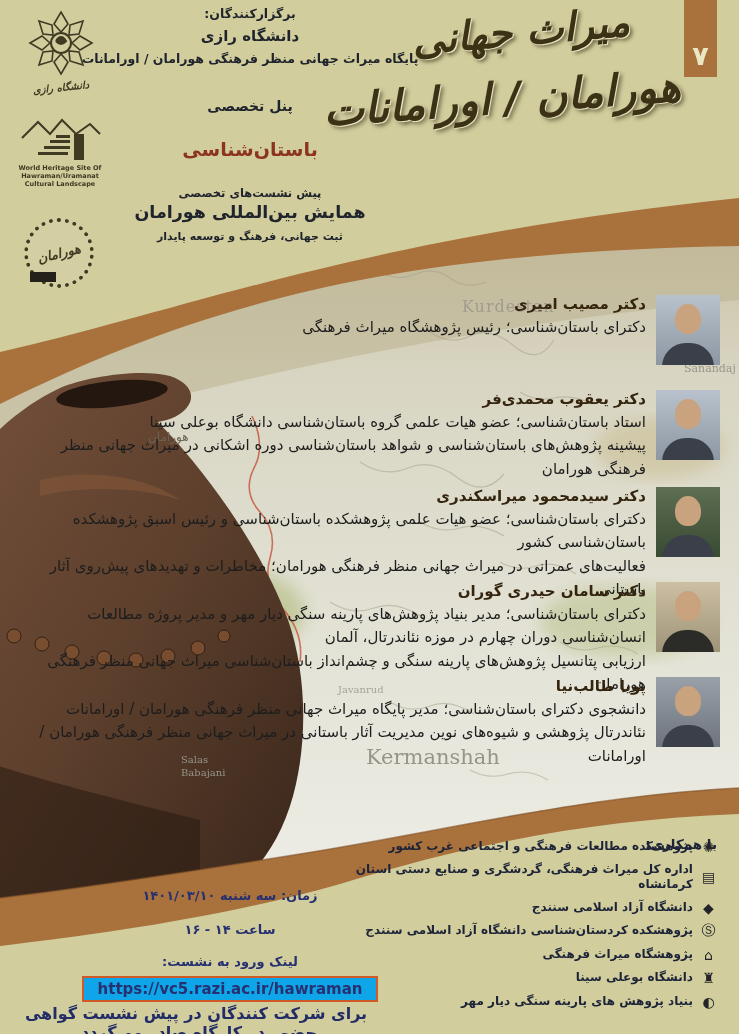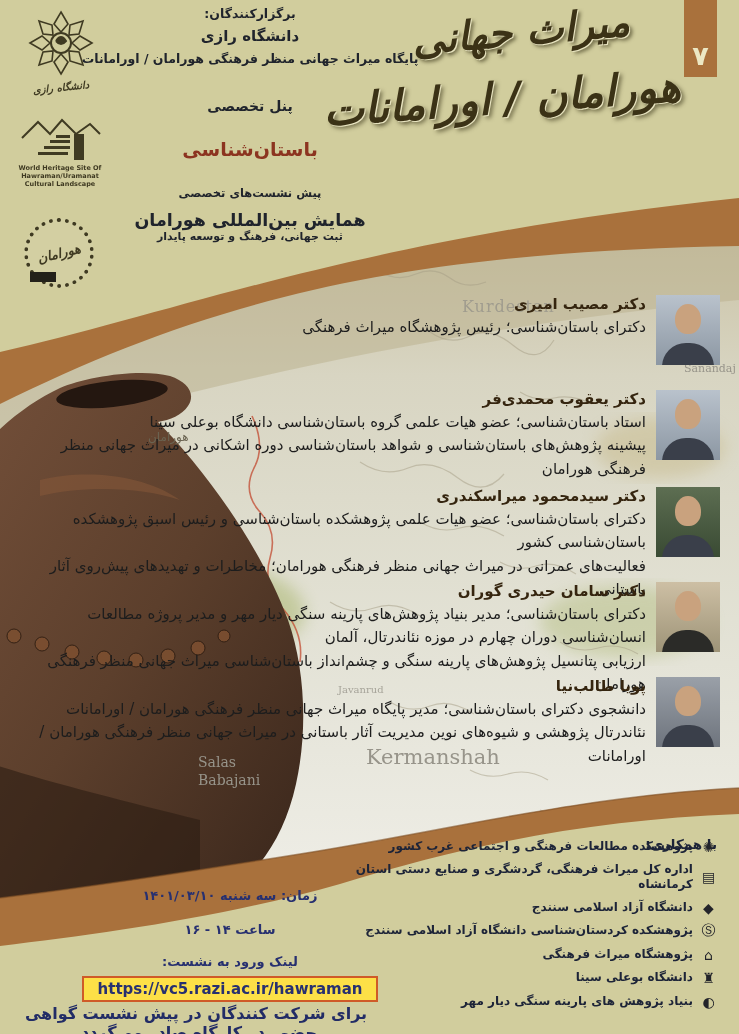--- a/index.html
+++ b/index.html
@@ -20,21 +20,21 @@
     text-shadow:1px 1px 0 #e8e4c0,3px 3px 4px rgba(40,35,10,.55);white-space:nowrap;}
   
   .hdr{left:70px;top:6px;width:360px;text-align:center;direction:rtl;color:#20242c;}
   .hdr div{position:absolute;width:100%;}
   .h-org{top:0;font-size:12.5px;font-weight:bold;}
   .h-uni{top:21px;font-size:15px;font-weight:bold;}
   .h-base{top:45px;font-size:12.5px;font-weight:bold;white-space:nowrap;}
   .h-panel{top:92px;font-size:14px;font-weight:bold;}
   .h-topic{top:132px;font-size:19px;font-weight:bold;color:#8c3420;}
   .h-pre{top:180px;font-size:11.5px;font-weight:bold;}
-  .h-conf{top:196px;font-size:17.5px;font-weight:bold;margin-top:8px;}
+  .h-conf{top:196px;font-size:17.5px;font-weight:bold;}
   .h-sub{top:224px;font-size:11px;font-weight:bold;}
   
   .logo{color:#3f3a22;text-align:center;}
   .logo-razi{left:22px;top:8px;width:78px;}
   .logo-razi .cap{font-size:10px;font-style:italic;font-weight:bold;transform:rotate(-6deg);direction:rtl;}
   .logo-wh{left:14px;top:116px;width:92px;}
   .logo-wh .cap{font-size:6.5px;font-weight:bold;line-height:1.25;}
   .logo-haw{left:22px;top:218px;width:74px;height:74px;}
   .logo-haw .ring{width:62px;height:62px;margin:0 auto;border:4px dotted #3f3a22;border-radius:50%;
     display:flex;align-items:center;justify-content:center;position:relative;background:rgba(255,255,255,.06);}
@@ -55,21 +55,21 @@
   .sp-text{flex:1;text-align:right;}
   .sp-name{font-size:15px;font-weight:bold;color:#35250f;margin-bottom:3px;}
   .sp-line{font-size:15px;color:#1d1d1d;line-height:1.55;}
   
   .mlabel{position:absolute;font-family:"DejaVu Serif",serif;color:#97948a;direction:ltr;}
   
   .foot-left{left:35px;top:888px;width:390px;text-align:center;direction:rtl;color:#273070;}
   .f-time{font-size:13px;font-weight:bold;}
   .f-hours{font-size:13px;font-weight:bold;margin-top:19px;}
   .f-link-label{font-size:13px;font-weight:bold;margin-top:17px;}
-  .f-link{display:inline-block;margin-top:7px;background:#fde047;border:2px solid #cf5a28;
+  .f-link{display:inline-block;margin-top:7px;background:#0ea5e9;border:2px solid #cf5a28;
     padding:2px 14px;font-size:15px;font-weight:bold;color:#273070;direction:ltr;cursor:pointer;}
   .f-note{position:absolute;left:0;top:1004px;width:392px;text-align:center;direction:rtl;
     font-size:16px;font-weight:bold;color:#222c66;}
   
   .partners-label{right:22px;top:813px;font-size:13.5px;font-weight:bold;color:#1d2438;direction:rtl;margin-top:23px;}
   .partners{right:22px;top:838px;width:412px;direction:rtl;}
   .p-row{display:flex;align-items:center;gap:7px;margin-bottom:6.5px;}
   .p-icon{flex:0 0 17px;width:17px;height:17px;display:flex;align-items:center;justify-content:center;
     font-size:14px;color:#23242a;}
   .p-icon.white-rect{flex:0 0 36px;width:36px;height:11px;background:#f4f3ee;
@@ -220,21 +220,21 @@
       <div class="cap">هورامان</div>
       <div class="bar"></div>
     </div>
   </div>
 
   <div class="mlabel" style="left:462px;top:297px;font-size:16px;letter-spacing:1px;opacity:.8;">Kurdestan</div>
   <div class="mlabel" style="left:684px;top:362px;font-size:11px;">Sanandaj</div>
   <div class="mlabel" style="left:148px;top:430px;font-size:12px;color:#6b6452;direction:rtl;font-family:'DejaVu Sans',sans-serif;">هورامان</div>
   <div class="mlabel" style="left:338px;top:684px;font-size:10px;opacity:.8;">Javanrud</div>
   <div class="mlabel" style="left:366px;top:745px;font-size:21px;">Kermanshah</div>
-  <div class="mlabel" style="left:198px;top:753px;font-size:14px;width:58px;line-height:1.3;">Salas Babajani</div>
+  <div class="mlabel" style="left:181px;top:753px;font-size:10px;width:58px;line-height:1.3;">Salas Babajani</div>
 
   <div class="speaker" style="top:295px;">
     <div class="photo"></div>
     <div class="sp-text">
       <div class="sp-name">دکتر مصیب امیری</div>
       <div class="sp-line">دکترای باستان‌شناسی؛ رئیس پژوهشگاه میراث فرهنگی</div>
     </div>
   </div>
 
   <div class="speaker" style="top:390px;">

